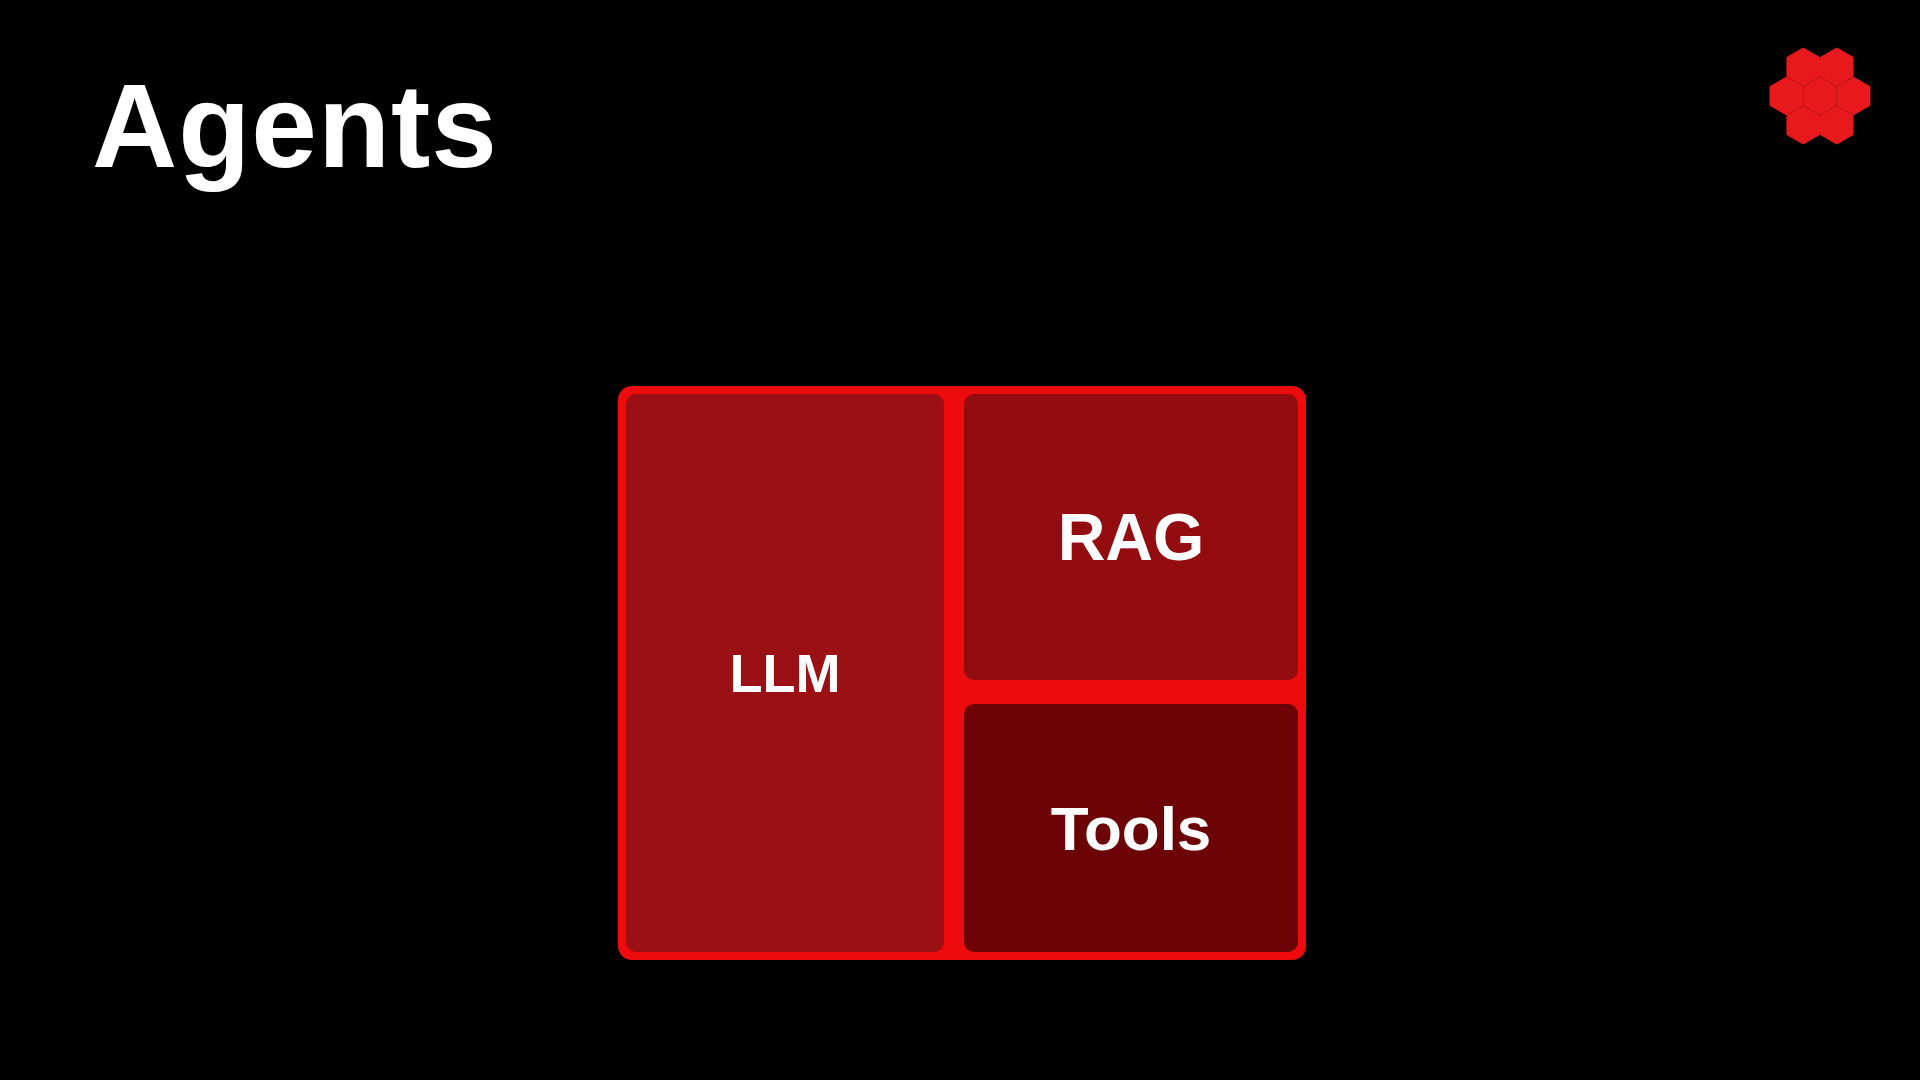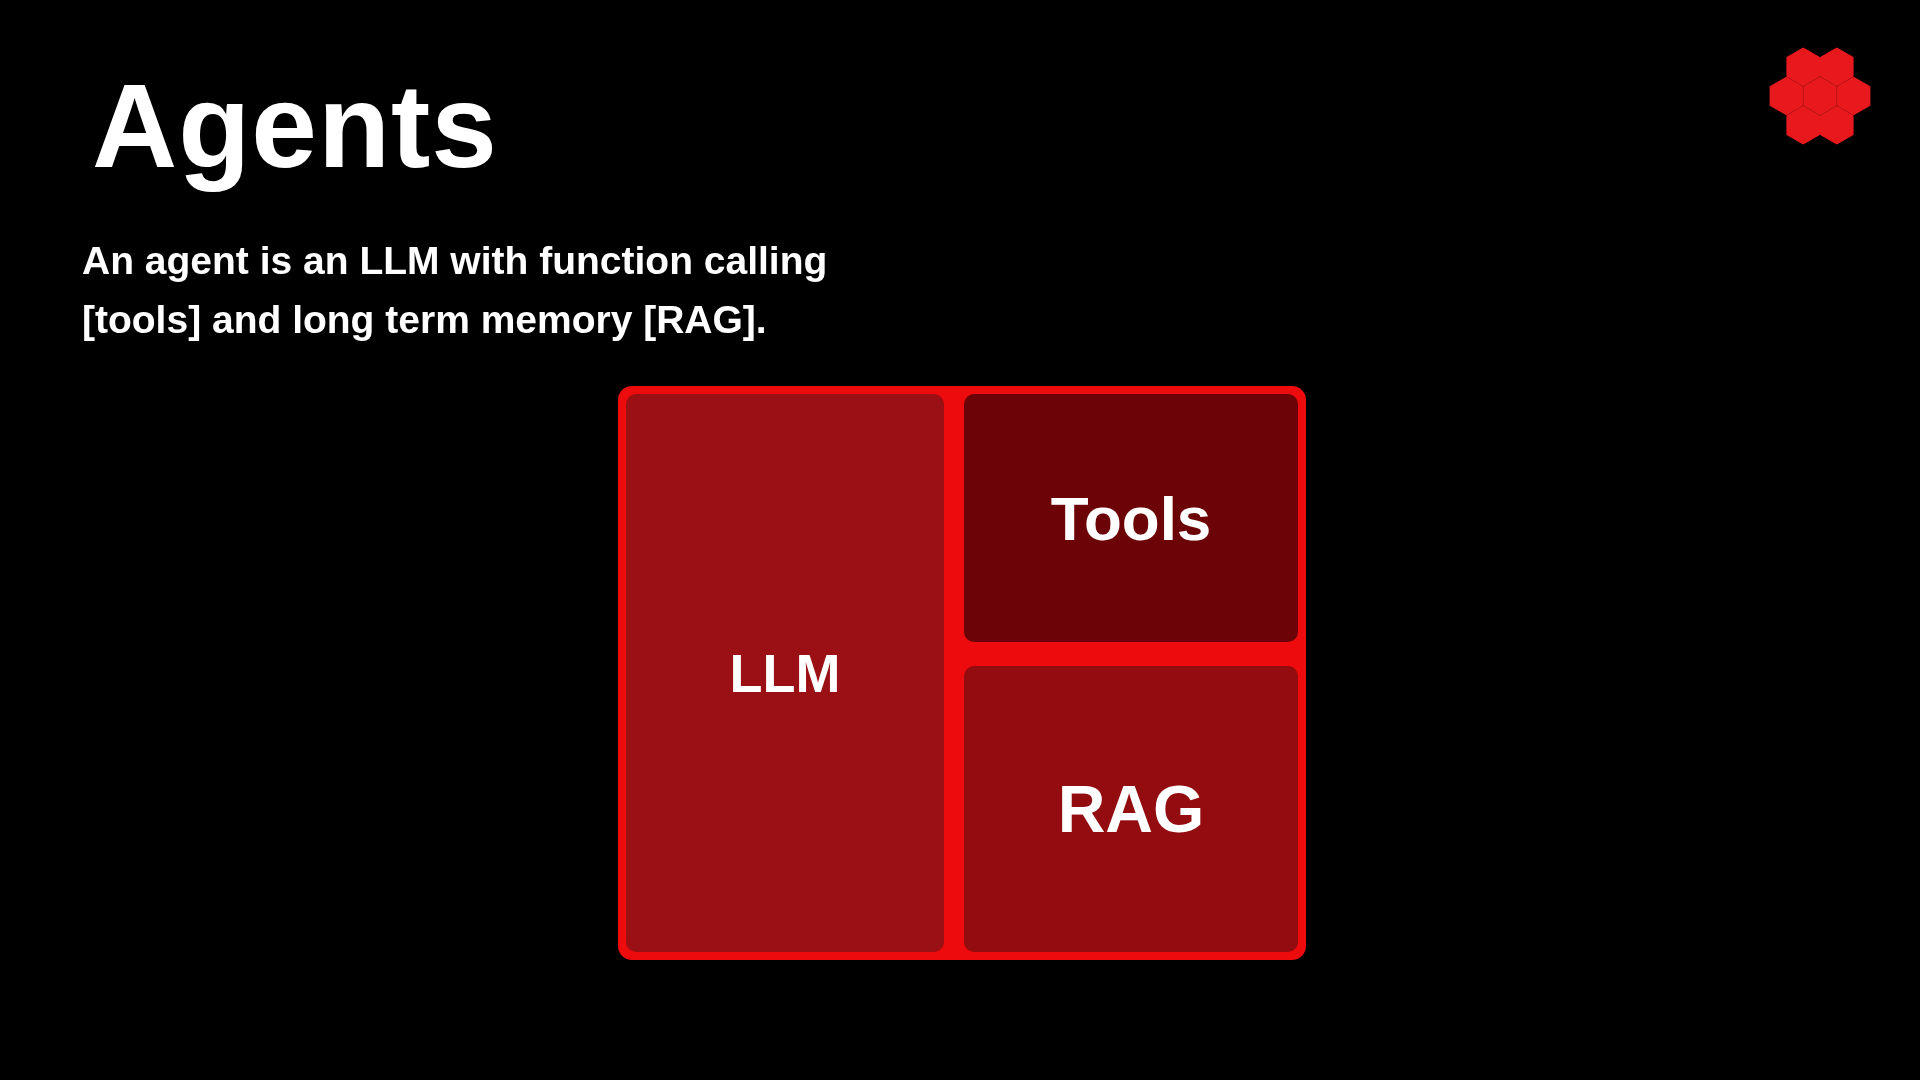--- a/index.html
+++ b/index.html
@@ -94,32 +94,28 @@
       <use href="#hex" transform="translate(78,50)"></use>
       <use href="#hex" transform="translate(36,25.7)"></use>
       <use href="#hex" transform="translate(64,25.7)"></use>
       <use href="#hex" transform="translate(36,74.3)"></use>
       <use href="#hex" transform="translate(64,74.3)"></use>
     </svg>
   </div>
 
   <h1 class="title">Agents</h1>
 
-  <p class="subtitle">
-    <span>An agent is an LLM with function calling</span><br>
-    <span>[tools] and long term memory [RAG].</span>
-  </p>
 
   <div class="diagram">
     <div class="block block-llm">
       <span>LLM</span>
     </div>
     <div class="right-col">
+      <div class="block block-rag">
+        <span>RAG</span>
+      </div>
       <div class="block block-tools">
         <span>Tools</span>
-      </div>
-      <div class="block block-rag">
-        <span>RAG</span>
       </div>
     </div>
   </div>
 
 </div>
 
 </body></html>

